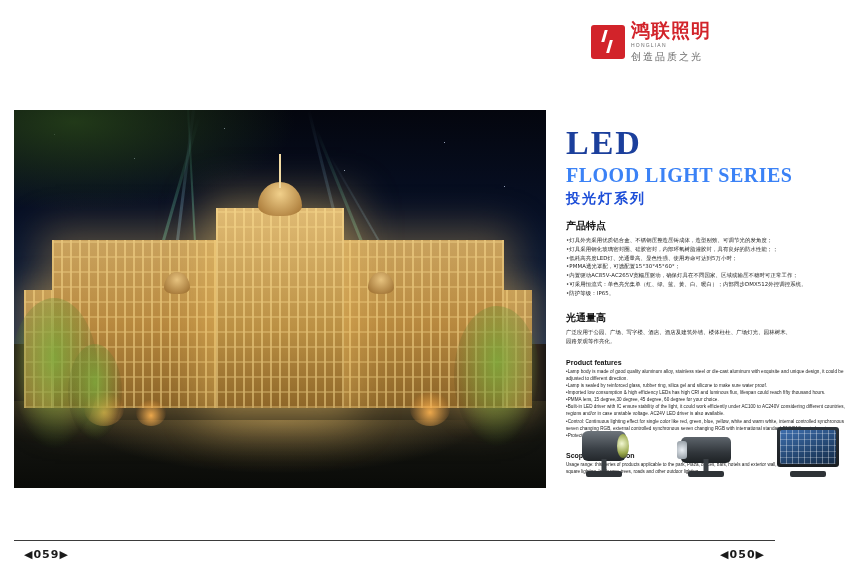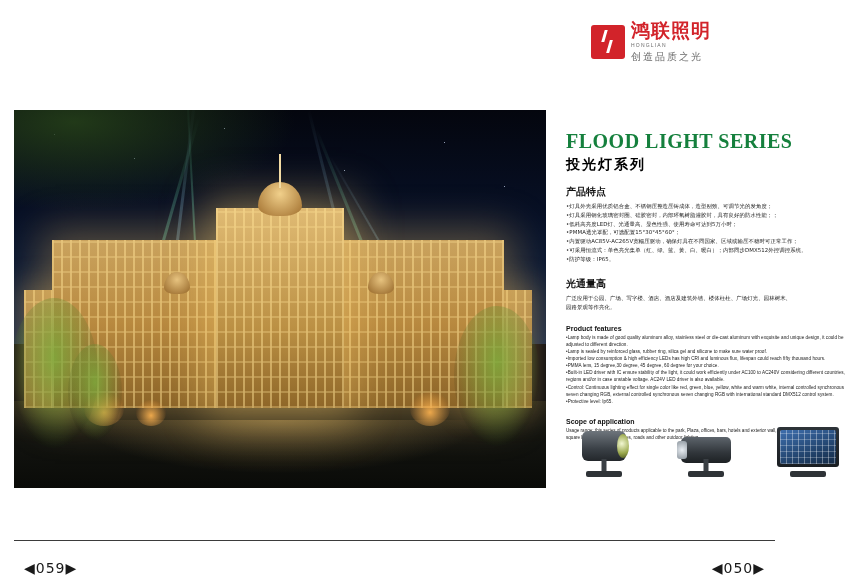--- a/index.html
+++ b/index.html
@@ -229,30 +229,30 @@
     font-size: 34px;
     font-weight: bold;
     color: #1b3f9c;
     letter-spacing: 2px;
     line-height: 1;
   }
   .title-series {
     font-family: "Liberation Serif", serif;
     font-size: 20px;
     font-weight: bold;
-    color: #15803d;
+    color: #3b82f6;
     letter-spacing: 0.5px;
     margin-top: 5px;
     line-height: 1;
   }
   .title-cn {
     font-family: "DejaVu Sans", sans-serif;
     font-size: 14px;
     font-weight: bold;
-    color: #000000;
+    color: #1d4ed8;
     letter-spacing: 2px;
     margin-top: 6px;
     line-height: 1;
   }
   .sec-head-cn {
     font-family: "DejaVu Sans", sans-serif;
     font-size: 10px;
     font-weight: bold;
     color: #111111;
     margin-top: 14px;
@@ -382,24 +382,24 @@
   .footer-rule {
     position: absolute;
     left: 14px;
     right: 14px;
     top: 540px;
     height: 1px;
     background: #3b3b3b;
   }
   .pg {
     position: absolute;
-    top: 560px;
+    top: 548px;
     font-family: "DejaVu Sans", sans-serif;
-    font-size: 14px;
-    font-weight: normal;
+    font-size: 11px;
+    font-weight: bold;
     color: #1a1a1a;
     letter-spacing: 1px;
   }
   .pg.left { left: 24px; }
   .pg.right { right: 24px; }
 </style>
 </head>
 <body>
 
 <div class="page">
@@ -456,20 +456,21 @@
     <div class="fountain f1"></div>
     <div class="fountain f2"></div>
     <div class="fountain f3"></div>
 
     <div class="tree t1"></div>
     <div class="tree t2"></div>
     <div class="tree t3"></div>
   </div>
 
   <div class="content">
+    <div class="title-led">LED</div>
     <div class="title-series">FLOOD LIGHT SERIES</div>
     <div class="title-cn">投光灯系列</div>
 
     <div class="sec-head-cn">产品特点</div>
     <div class="cn-line">•灯具外壳采用优质铝合金、不锈钢压整造压铸成体，造型别致、可调节光的发角度；</div>
     <div class="cn-line">•灯具采用钢化玻璃密封圈、硅胶密封，内部环氧树脂灌胶封，具有良好的防水性能；；</div>
     <div class="cn-line">•低耗高亮度LED灯、光通量高、显色性强、使用寿命可达到5万小时；</div>
     <div class="cn-line">•PMMA透光罩配，可选配置15°30°45°60°；</div>
     <div class="cn-line">•内置驱动AC85V-AC265V宽幅压驱动，确保灯具在不同国家、区域或输压不稳时可正常工作；</div>
     <div class="cn-line">•可采用恒流式：单色亮光集单（红、绿、蓝、黄、白、暖白）；内部同步DMX512外控调控系统。</div>

